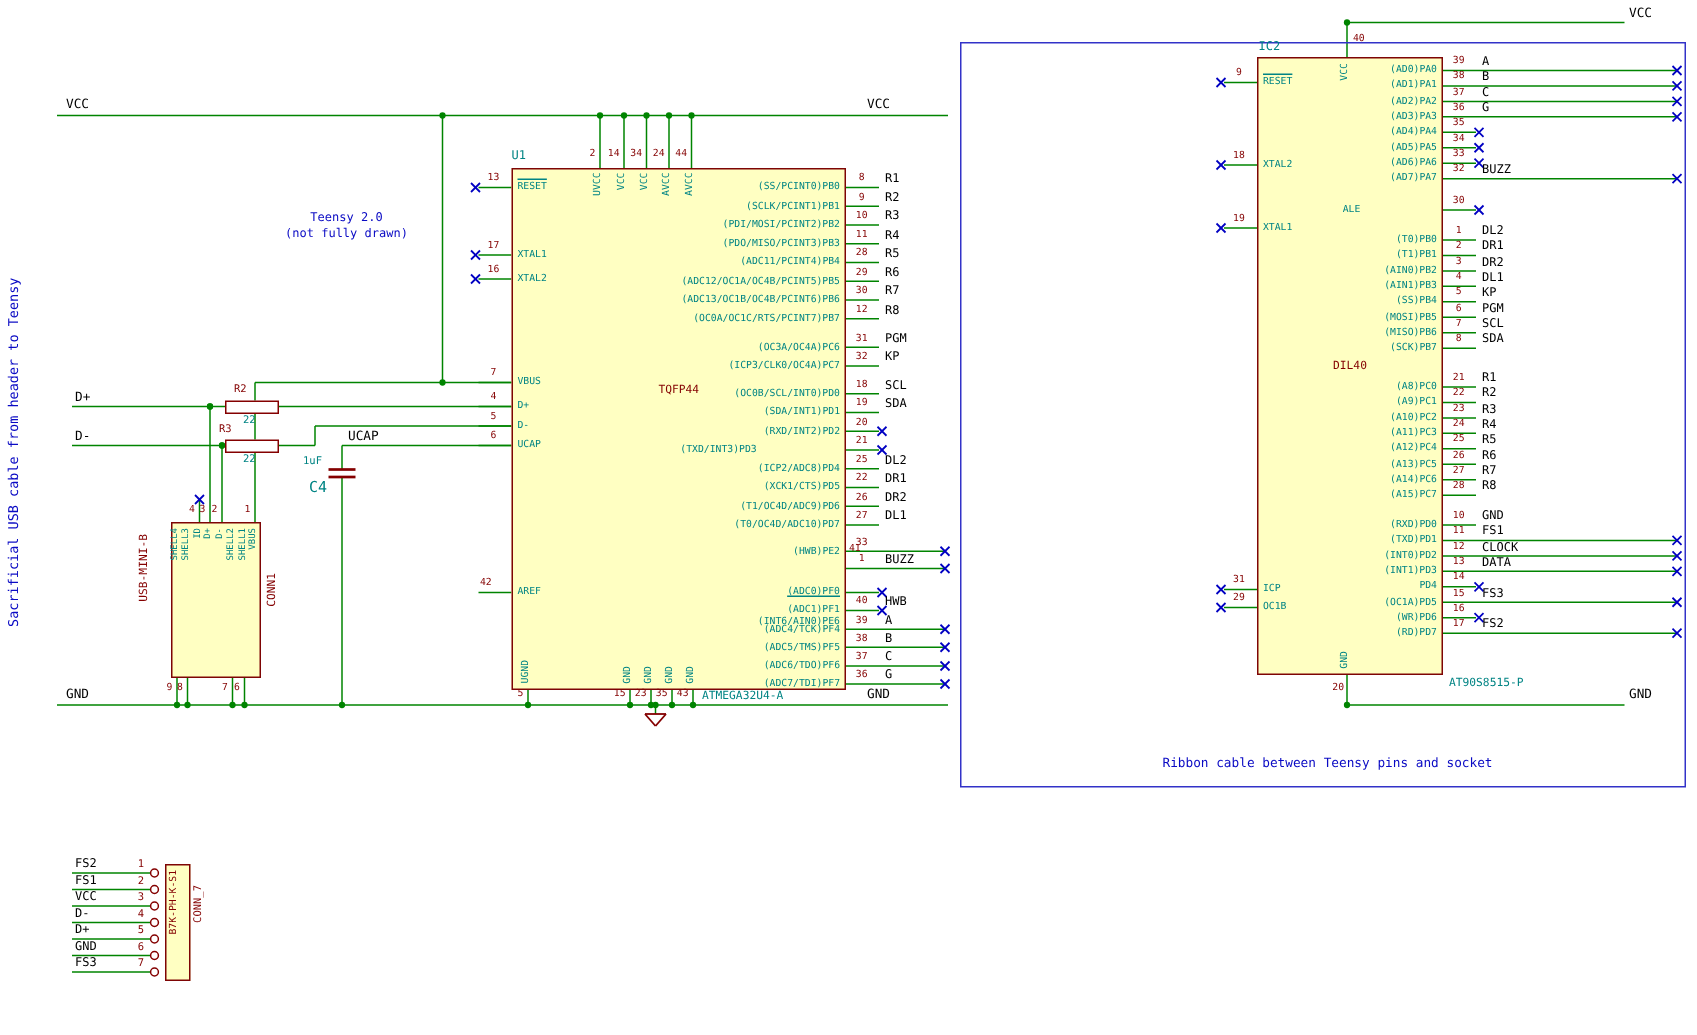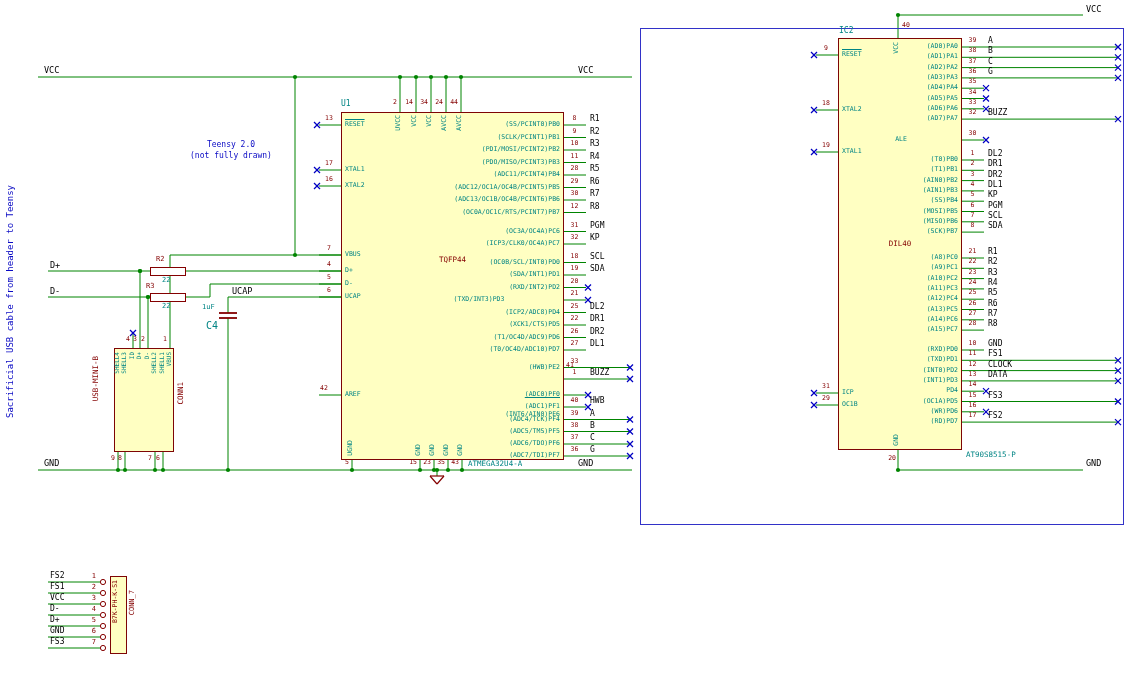--- a/index.html
+++ b/index.html
@@ -262,20 +262,21 @@
   <div class="box" style="left:341px;top:112px;width:223px;height:348px"></div>
   <div class="box" style="left:838px;top:38px;width:124px;height:412px"></div>
   <div class="box" style="left:114px;top:348px;width:60px;height:104px"></div>
   <div class="box" style="left:110px;top:576px;width:17px;height:78px"></div>
   <div class="rbody" style="left:150px;top:267px"></div>
   <div class="rbody" style="left:150px;top:293px"></div>
 
   <div class="t note vert" style="left:6px;top:185px;font-size:9px">Sacrificial USB cable from header to Teensy</div>
   <div class="t note" style="left:185px;top:141px;width:92px;text-align:center;font-size:8px">Teensy 2.0</div>
   <div class="t note" style="left:185px;top:152px;width:92px;text-align:center;font-size:8px">(not fully drawn)</div>
+  <div class="t note" style="left:660px;top:505px;width:450px;text-align:center;font-size:8.5px">Ribbon cable between Teensy pins and socket</div>
 
   <div class="t" style="left:44px;top:66px;font-size:8.5px">VCC</div>
   <div class="t" style="left:578px;top:66px;font-size:8.5px">VCC</div>
   <div class="t" style="left:44px;top:459px;font-size:8.5px">GND</div>
   <div class="t" style="left:578px;top:459px;font-size:8.5px">GND</div>
   <div class="t" style="left:50px;top:261px;font-size:8.5px">D+</div>
   <div class="t" style="left:50px;top:287px;font-size:8.5px">D-</div>
   <div class="t" style="left:232px;top:287px;font-size:8.5px">UCAP</div>
   <div class="t" style="left:1086px;top:5px;font-size:8.5px">VCC</div>
   <div class="t" style="left:1086px;top:459px;font-size:8.5px">GND</div>

